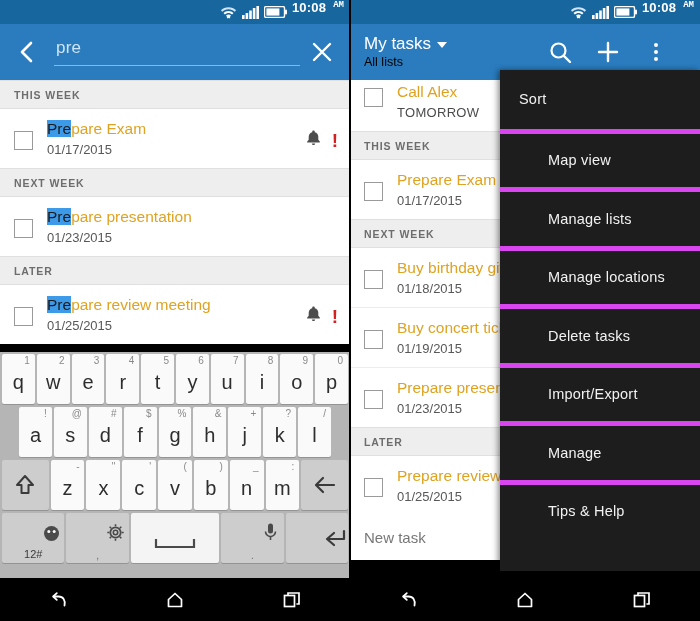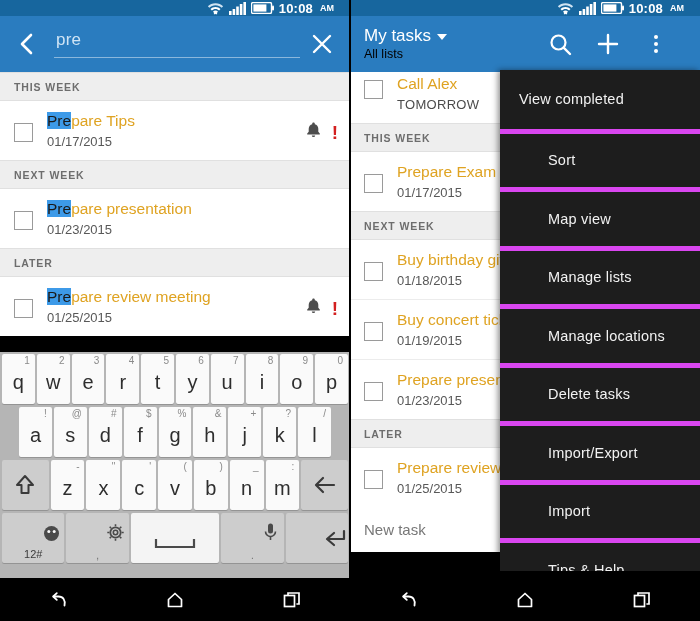--- a/index.html
+++ b/index.html
@@ -11,27 +11,27 @@
   }
   .screen { position: relative; width: 700px; height: 621px; background:#000; }
 
   
   .panel { position: absolute; top: 0; width: 350px; height: 578px; overflow: hidden; }
   .panel-left  { left: 0; }
   .panel-right { left: 350px; }
 
   
   .statusbar {
-    height: 16px; background: #17669e; position: relative;
-    display: flex; align-items: center; justify-content: flex-end;
-    padding-right: 16px; gap: 5px;
+    height: 24px; background: #17669e; position: relative;
+    display: flex; justify-content: flex-end;
+    padding-right: 6px; gap: 5px;
   }
   .sb-icons { display: flex; align-items: center; gap: 5px; }
   .sb-time { color: #fff; font-size: 13px; font-weight: bold; letter-spacing: .2px; }
-  .sb-ampm { color: #fff; font-size: 9px; font-weight: bold; margin-left: 2px; }
+  .sb-ampm { color: #fff; font-size: 9px; font-weight: bold; margin-left: 2px; font-family: Liberation Mono, monospace; }
   svg.sbi { display:block; }
 
   
   .searchbar {
     height: 56px; background: #2a7cbf; display: flex; align-items: center;
     padding: 0 10px 0 6px; position: relative;
   }
   .icon-btn { display:flex; align-items:center; justify-content:center; flex:none; }
   .back-btn { width: 42px; height: 46px; }
   .search-field { flex: 1; position: relative; height: 40px; margin: 0 4px 0 6px; }
@@ -195,21 +195,21 @@
           </svg>
       </div>
     </div>
 
     <div class="list">
 
       <div class="section-hdr">THIS WEEK</div>
       <div class="task-row">
         <div class="chk"></div>
         <div class="task-body">
-          <div class="task-title"><span class="hl">Pre</span><span>pare Tips</span></div>
+          <div class="task-title"><span class="hl">Pre</span><span>pare Exam</span></div>
           <div class="task-date">01/17/2015</div>
         </div>
         <div class="task-icons">
           <span>
             <svg width="17" height="18" viewBox="0 0 17 18">
                 <path d="M8.5 1.6c-.7 0-1.3.5-1.3 1.2v.4C5.2 3.7 3.7 5.5 3.7 7.7v3.1L2.2 12.6v.8h12.6v-.8l-1.5-1.8V7.7c0-2.2-1.5-4-3.5-4.5v-.4c0-.7-.6-1.2-1.3-1.2z" fill="#4d4d4d"></path>
                 <path d="M6.8 14.4a1.7 1.7 0 003.4 0z" fill="#4d4d4d"></path>
               </svg>
           </span>
           <span class="bang">!</span>
@@ -531,28 +531,27 @@
         </div>
       </div>
 
       <div class="newtask">New task</div>
     </div>
   </div>
 
   <div class="seam"></div>
 
   <div class="menu">
-    <div class="menu-item">View completed</div>
     <div class="menu-item">Sort</div>
     <div class="menu-item">Map view</div>
     <div class="menu-item">Manage lists</div>
     <div class="menu-item">Manage locations</div>
     <div class="menu-item">Delete tasks</div>
     <div class="menu-item">Import/Export</div>
-    <div class="menu-item">Import</div>
+    <div class="menu-item">Manage</div>
     <div class="menu-item">Tips &amp; Help</div>
   </div>
 
   <div class="navbar">
     <div class="navhalf">
       <div class="navbtn">
         <svg width="21" height="21" viewBox="0 0 21 21">
             <path d="M16.5 16.5c1.2-5.5-1.5-9-6-9H5.5" fill="none" stroke="#fff" stroke-width="1.8" stroke-linecap="round"></path>
             <path d="M8.8 4.2L5.2 7.5l3.6 3.3" fill="none" stroke="#fff" stroke-width="1.8" stroke-linecap="round" stroke-linejoin="round"></path>
           </svg>

